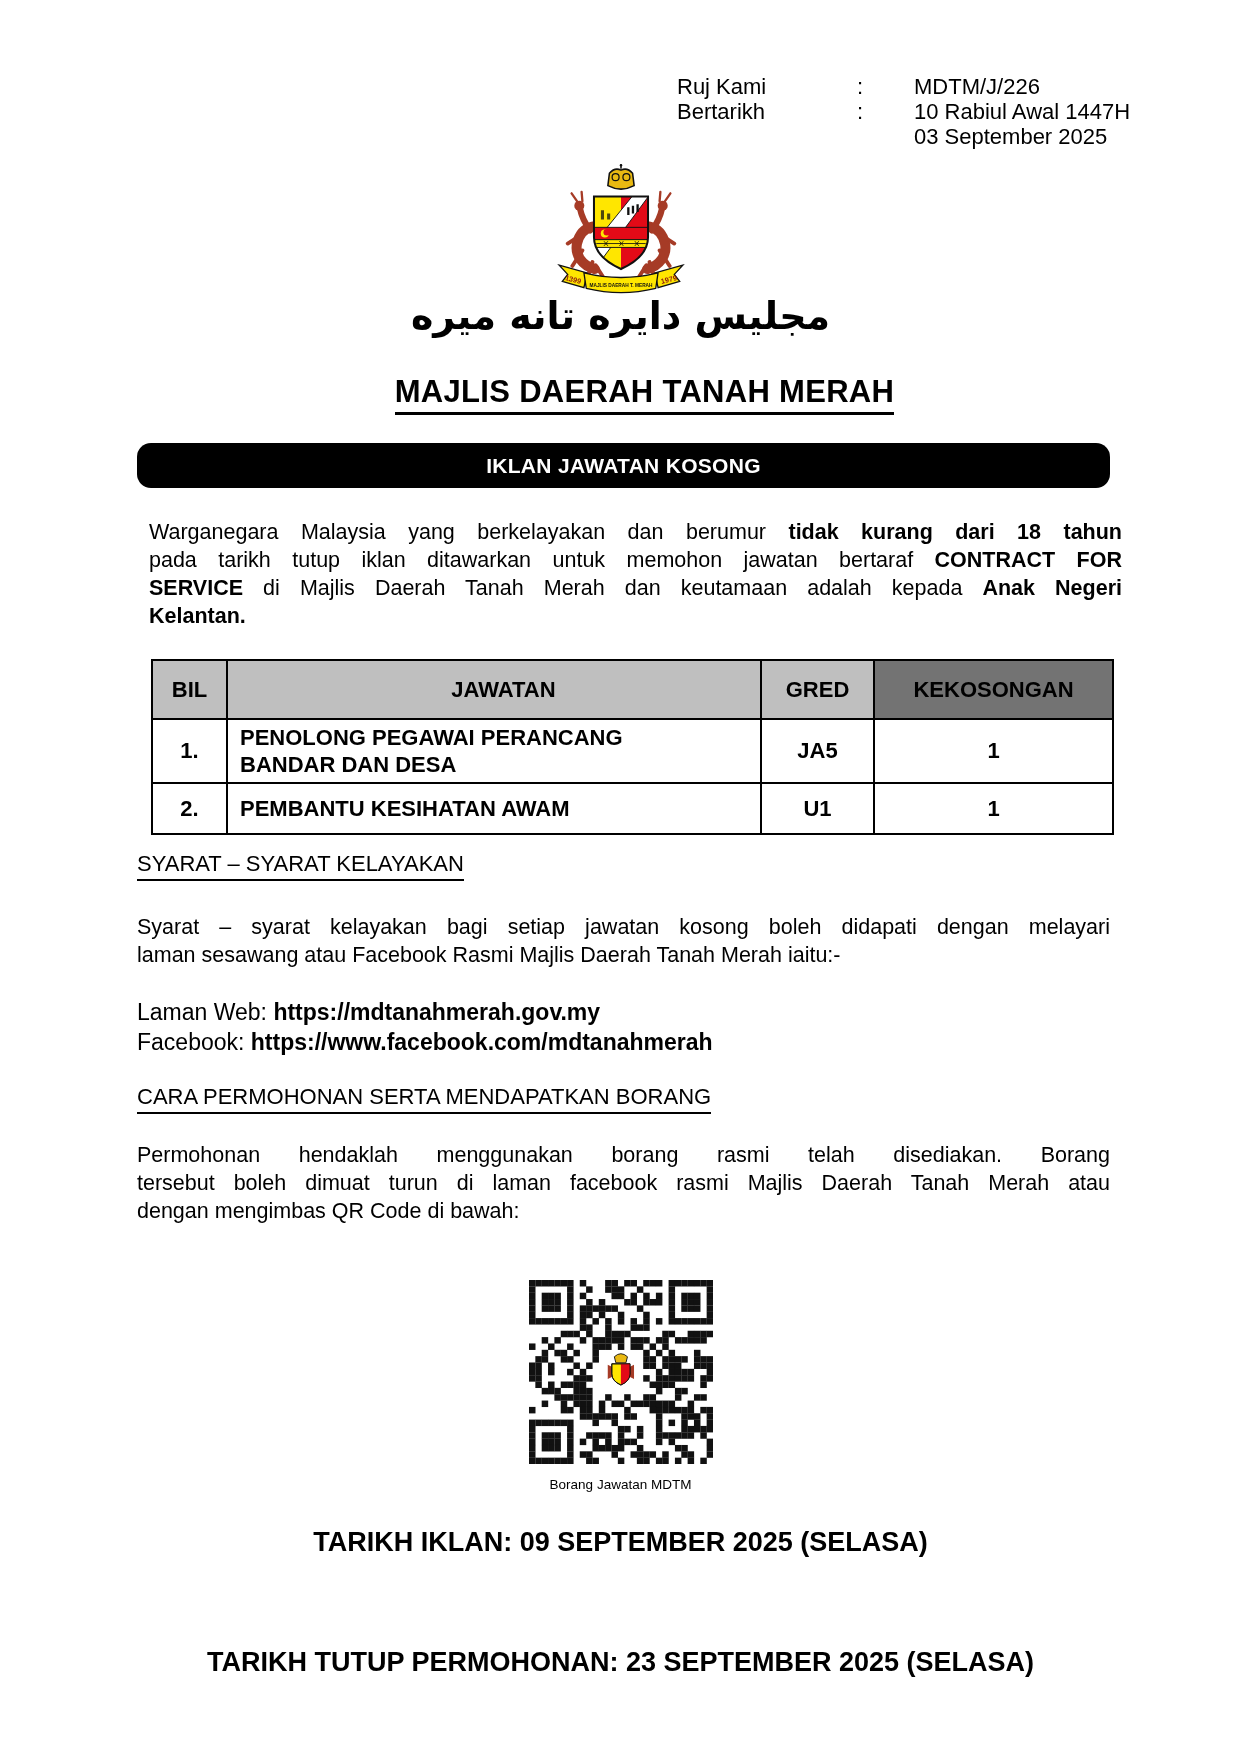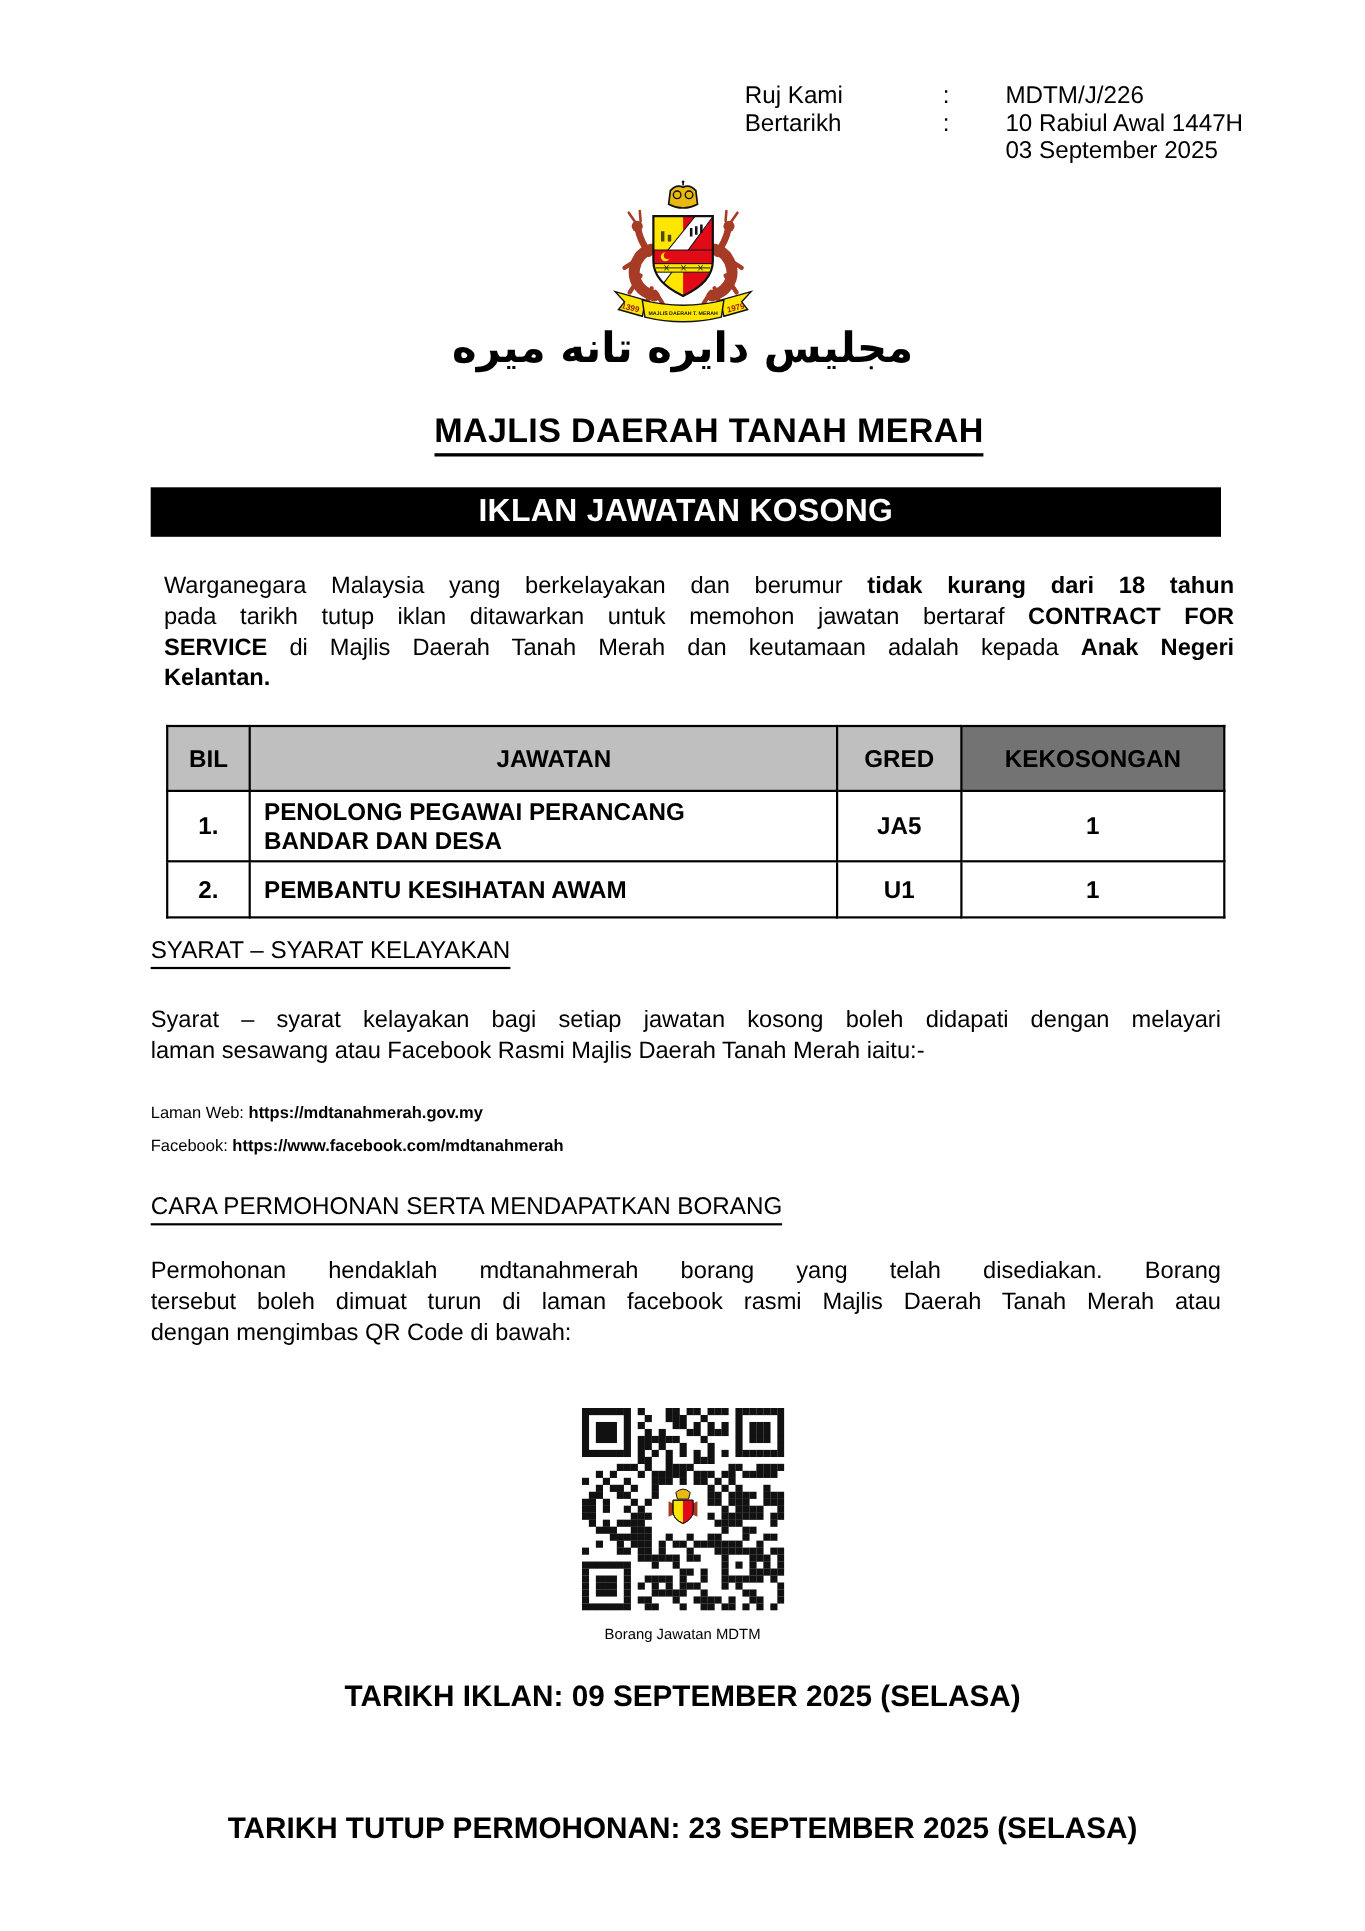--- a/index.html
+++ b/index.html
@@ -25,22 +25,22 @@
   }
 
   
   .org-title { position:absolute; top:374px; left:0; width:100%; text-align:center;
     font-size:31px; font-weight:bold; letter-spacing:0.3px;margin-left:24px; }
   .org-title span { border-bottom:3px solid #000; padding-bottom:3px; }
 
   
   .banner {
     position:absolute; top:443px; left:137px; width:973px; height:45px;
-    background:#000; color:#fff; font-size:29px; font-weight:bold;
-    text-align:center; line-height:45px; letter-spacing:0.3px;
+    background:#000; color:#fff; font-size:21px; font-weight:bold;
+    text-align:center; line-height:45px; letter-spacing:0.3px;border-radius:14px;
   }
 
   .bodytext { font-size:21.5px; line-height:28px; }
   .line { white-space:normal; }
   .line.j { text-align:justify; text-align-last:justify; }
   .b { font-weight:bold; }
 
   .intro { position:absolute; top:518px; left:137px; width:973px;margin-left:12px; }
 
   
@@ -53,21 +53,21 @@
   .jobs-table th { height:55px; text-align:center; }
   .jobs-table td { text-align:center; }
   .jobs-table td.jawatan { text-align:left; padding:4px 0 4px 12px; line-height:27px; }
   .jobs-table tr.r2 td { height:41px; }
 
   .section-heading { position:absolute; left:137px; font-size:22px; font-weight:normal;text-align:right; }
   .section-heading span { border-bottom:2px solid #000; padding-bottom:3px; }
 
   .syarat-heading { top:851px; }
   .syarat-body { position:absolute; top:913px; left:137px; width:973px; }
-  .links { position:absolute; top:997px; left:137px; font-size:15px; line-height:30px; }
+  .links { position:absolute; top:997px; left:137px; font-size:23px; line-height:30px; }
   .cara-heading { top:1084px; }
   .cara-body { position:absolute; top:1141px; left:137px; width:973px; }
 
   
   .qr-section { position:absolute; top:1280px; left:0; width:100%; text-align:center; }
   .qr-caption { margin-top:9px; font-size:13.5px; }
 
   
   .footer-date { position:absolute; left:0; width:100%; text-align:center;
     font-size:27px; font-weight:bold; }
@@ -213,21 +213,21 @@
     </div>
   <div class="links">
       <div class="line"><span>Laman Web: </span><span class="b">https://mdtanahmerah.gov.my</span></div>
       <div class="line"><span>Facebook: </span><span class="b">https://www.facebook.com/mdtanahmerah</span></div>
     </div>
 
   <div class="section-heading cara-heading">
     <span>CARA PERMOHONAN SERTA MENDAPATKAN BORANG</span>
   </div>
   <div class="cara-body bodytext">
-      <div class="line j"><span>Permohonan  hendaklah  mdtanahmerah  borang  yang  telah  disediakan.  Borang</span></div>
+      <div class="line j"><span>Permohonan  hendaklah  menggunakan  borang  rasmi  telah  disediakan.  Borang</span></div>
       <div class="line j"><span>tersebut boleh dimuat turun di laman facebook rasmi Majlis Daerah Tanah Merah atau</span></div>
       <div class="line"><span>dengan mengimbas QR Code di bawah:</span></div>
     </div>
 
   <div class="qr-section">
     <svg id="qr-svg" width="184" height="184" viewBox="0 0 182.2 182.2" xmlns="http://www.w3.org/2000/svg">
       <rect x="0" y="0" width="182.2" height="182.2" fill="#ffffff"></rect>
       <g id="qr-modules" fill="#111111">
           <rect x="0.00" y="0.00" width="6.43" height="6.43"></rect>
           <rect x="6.28" y="0.00" width="6.43" height="6.43"></rect>

